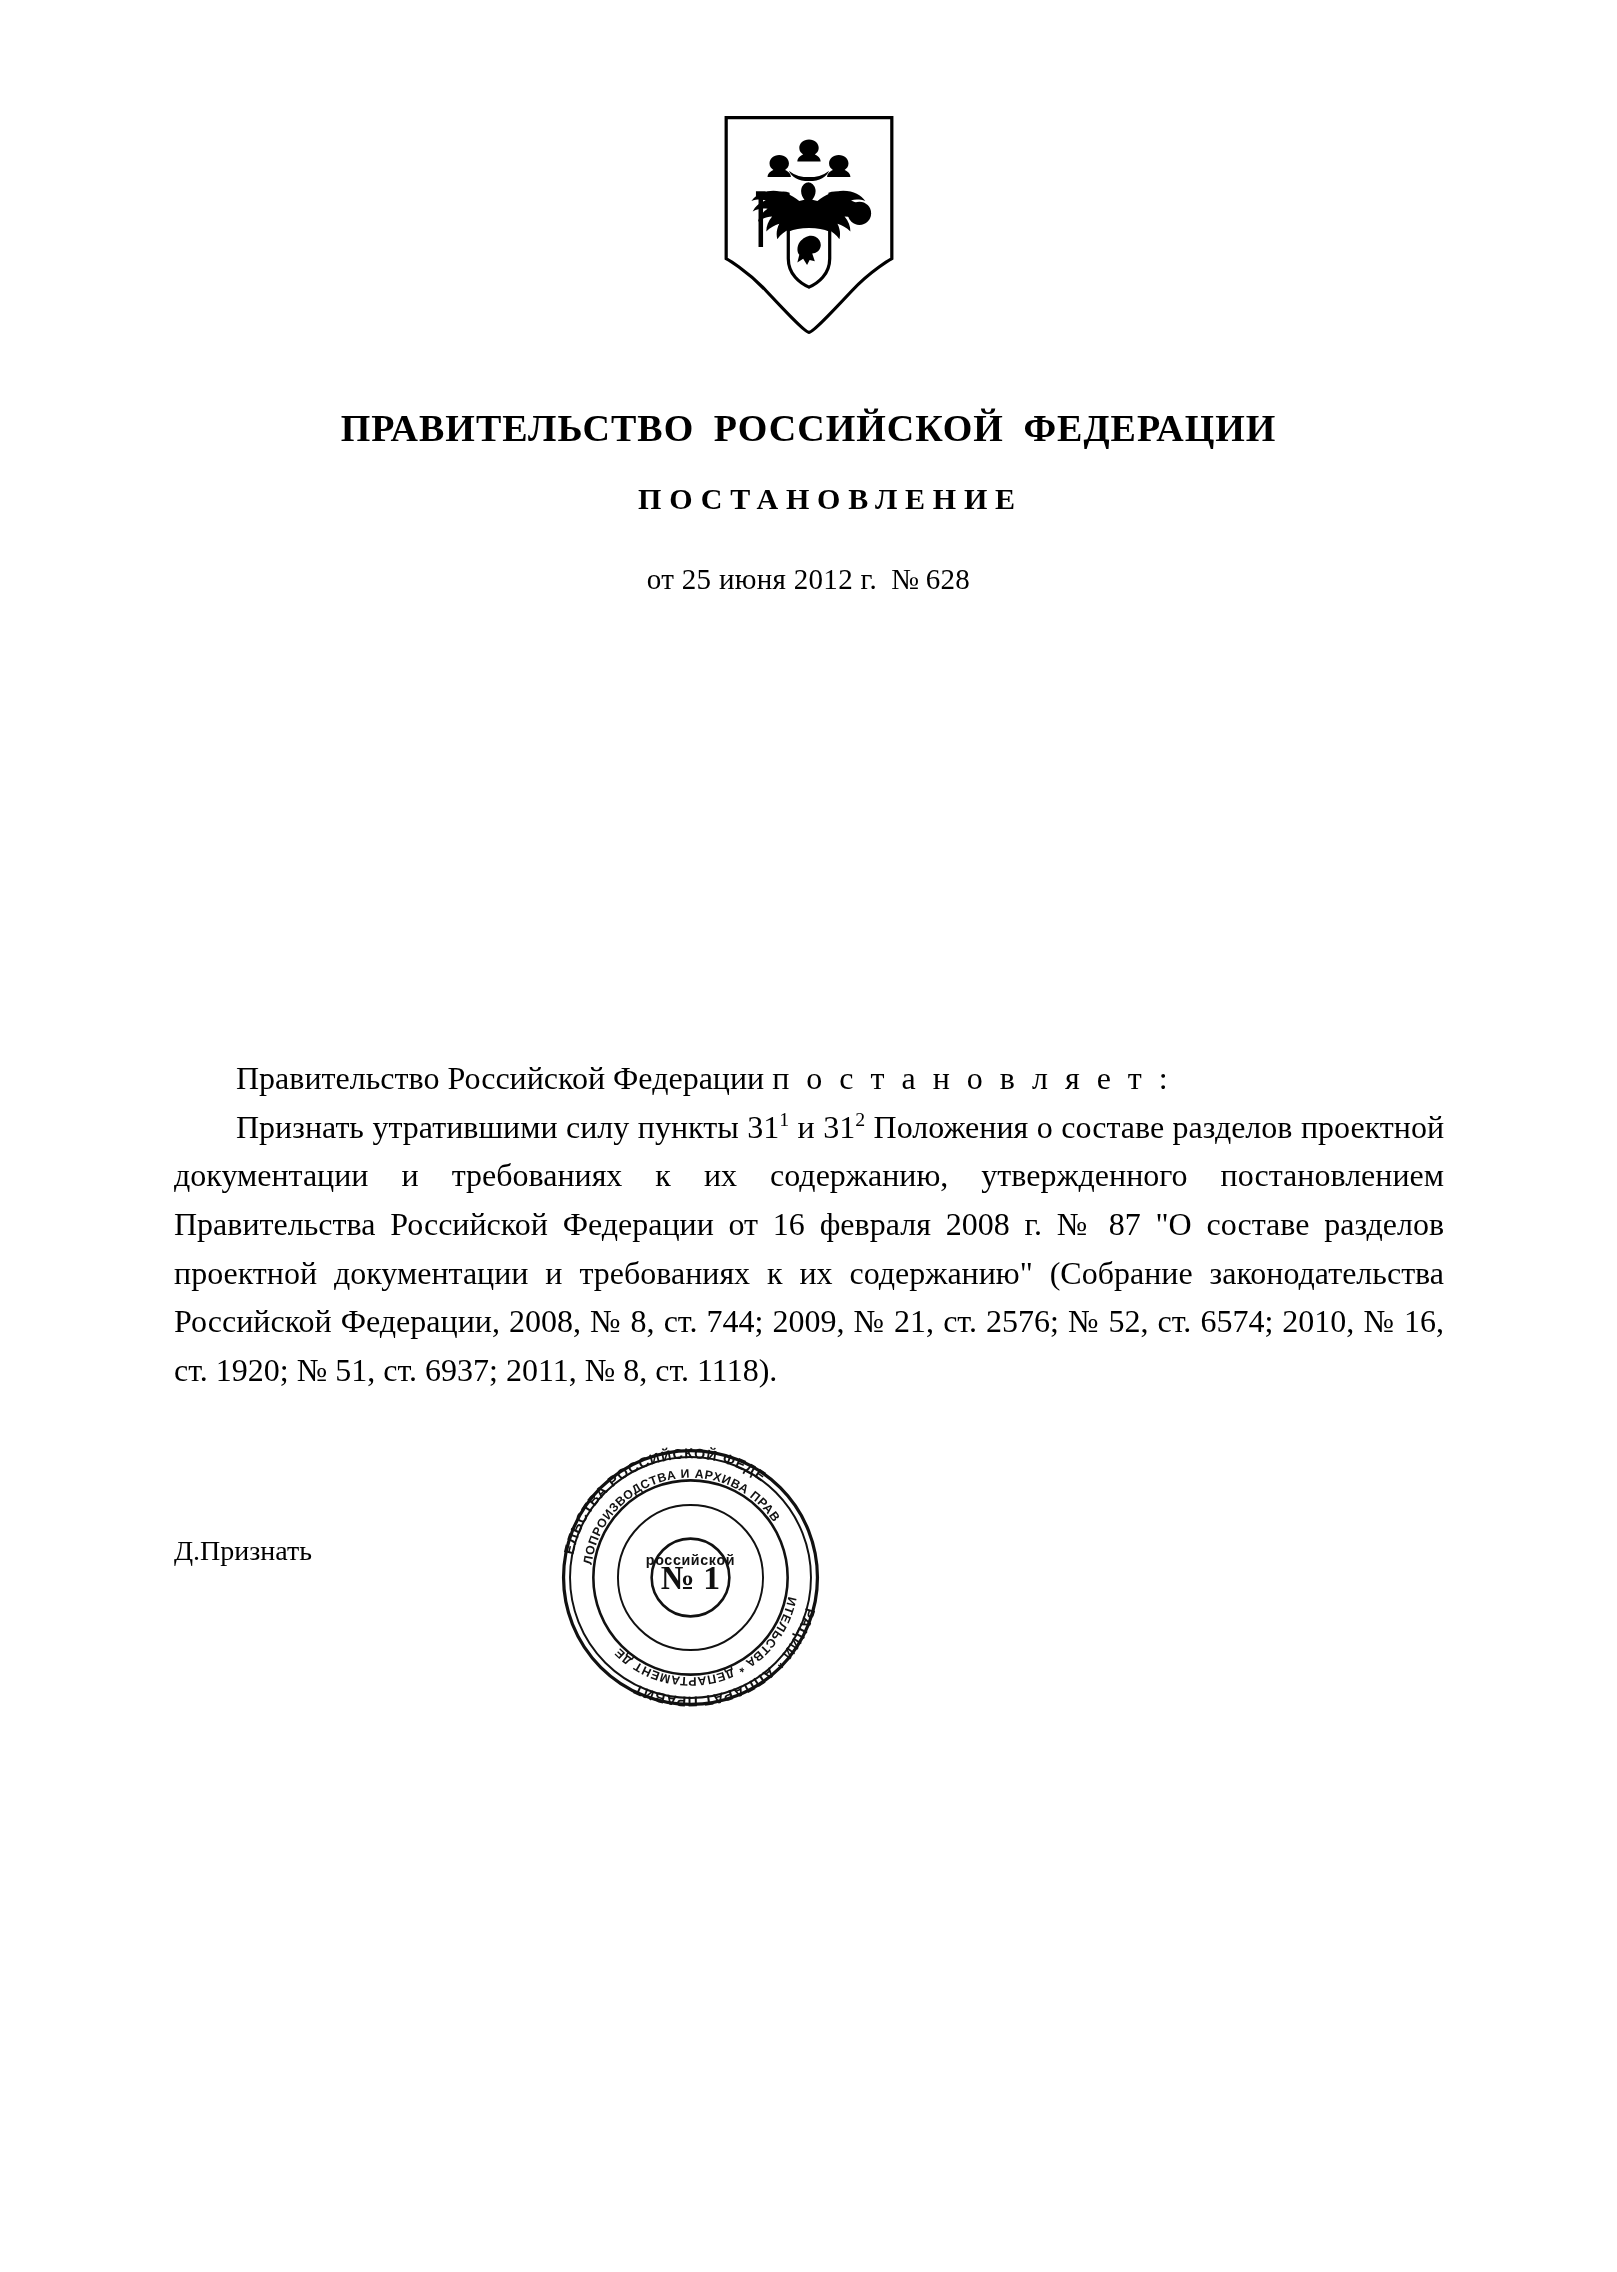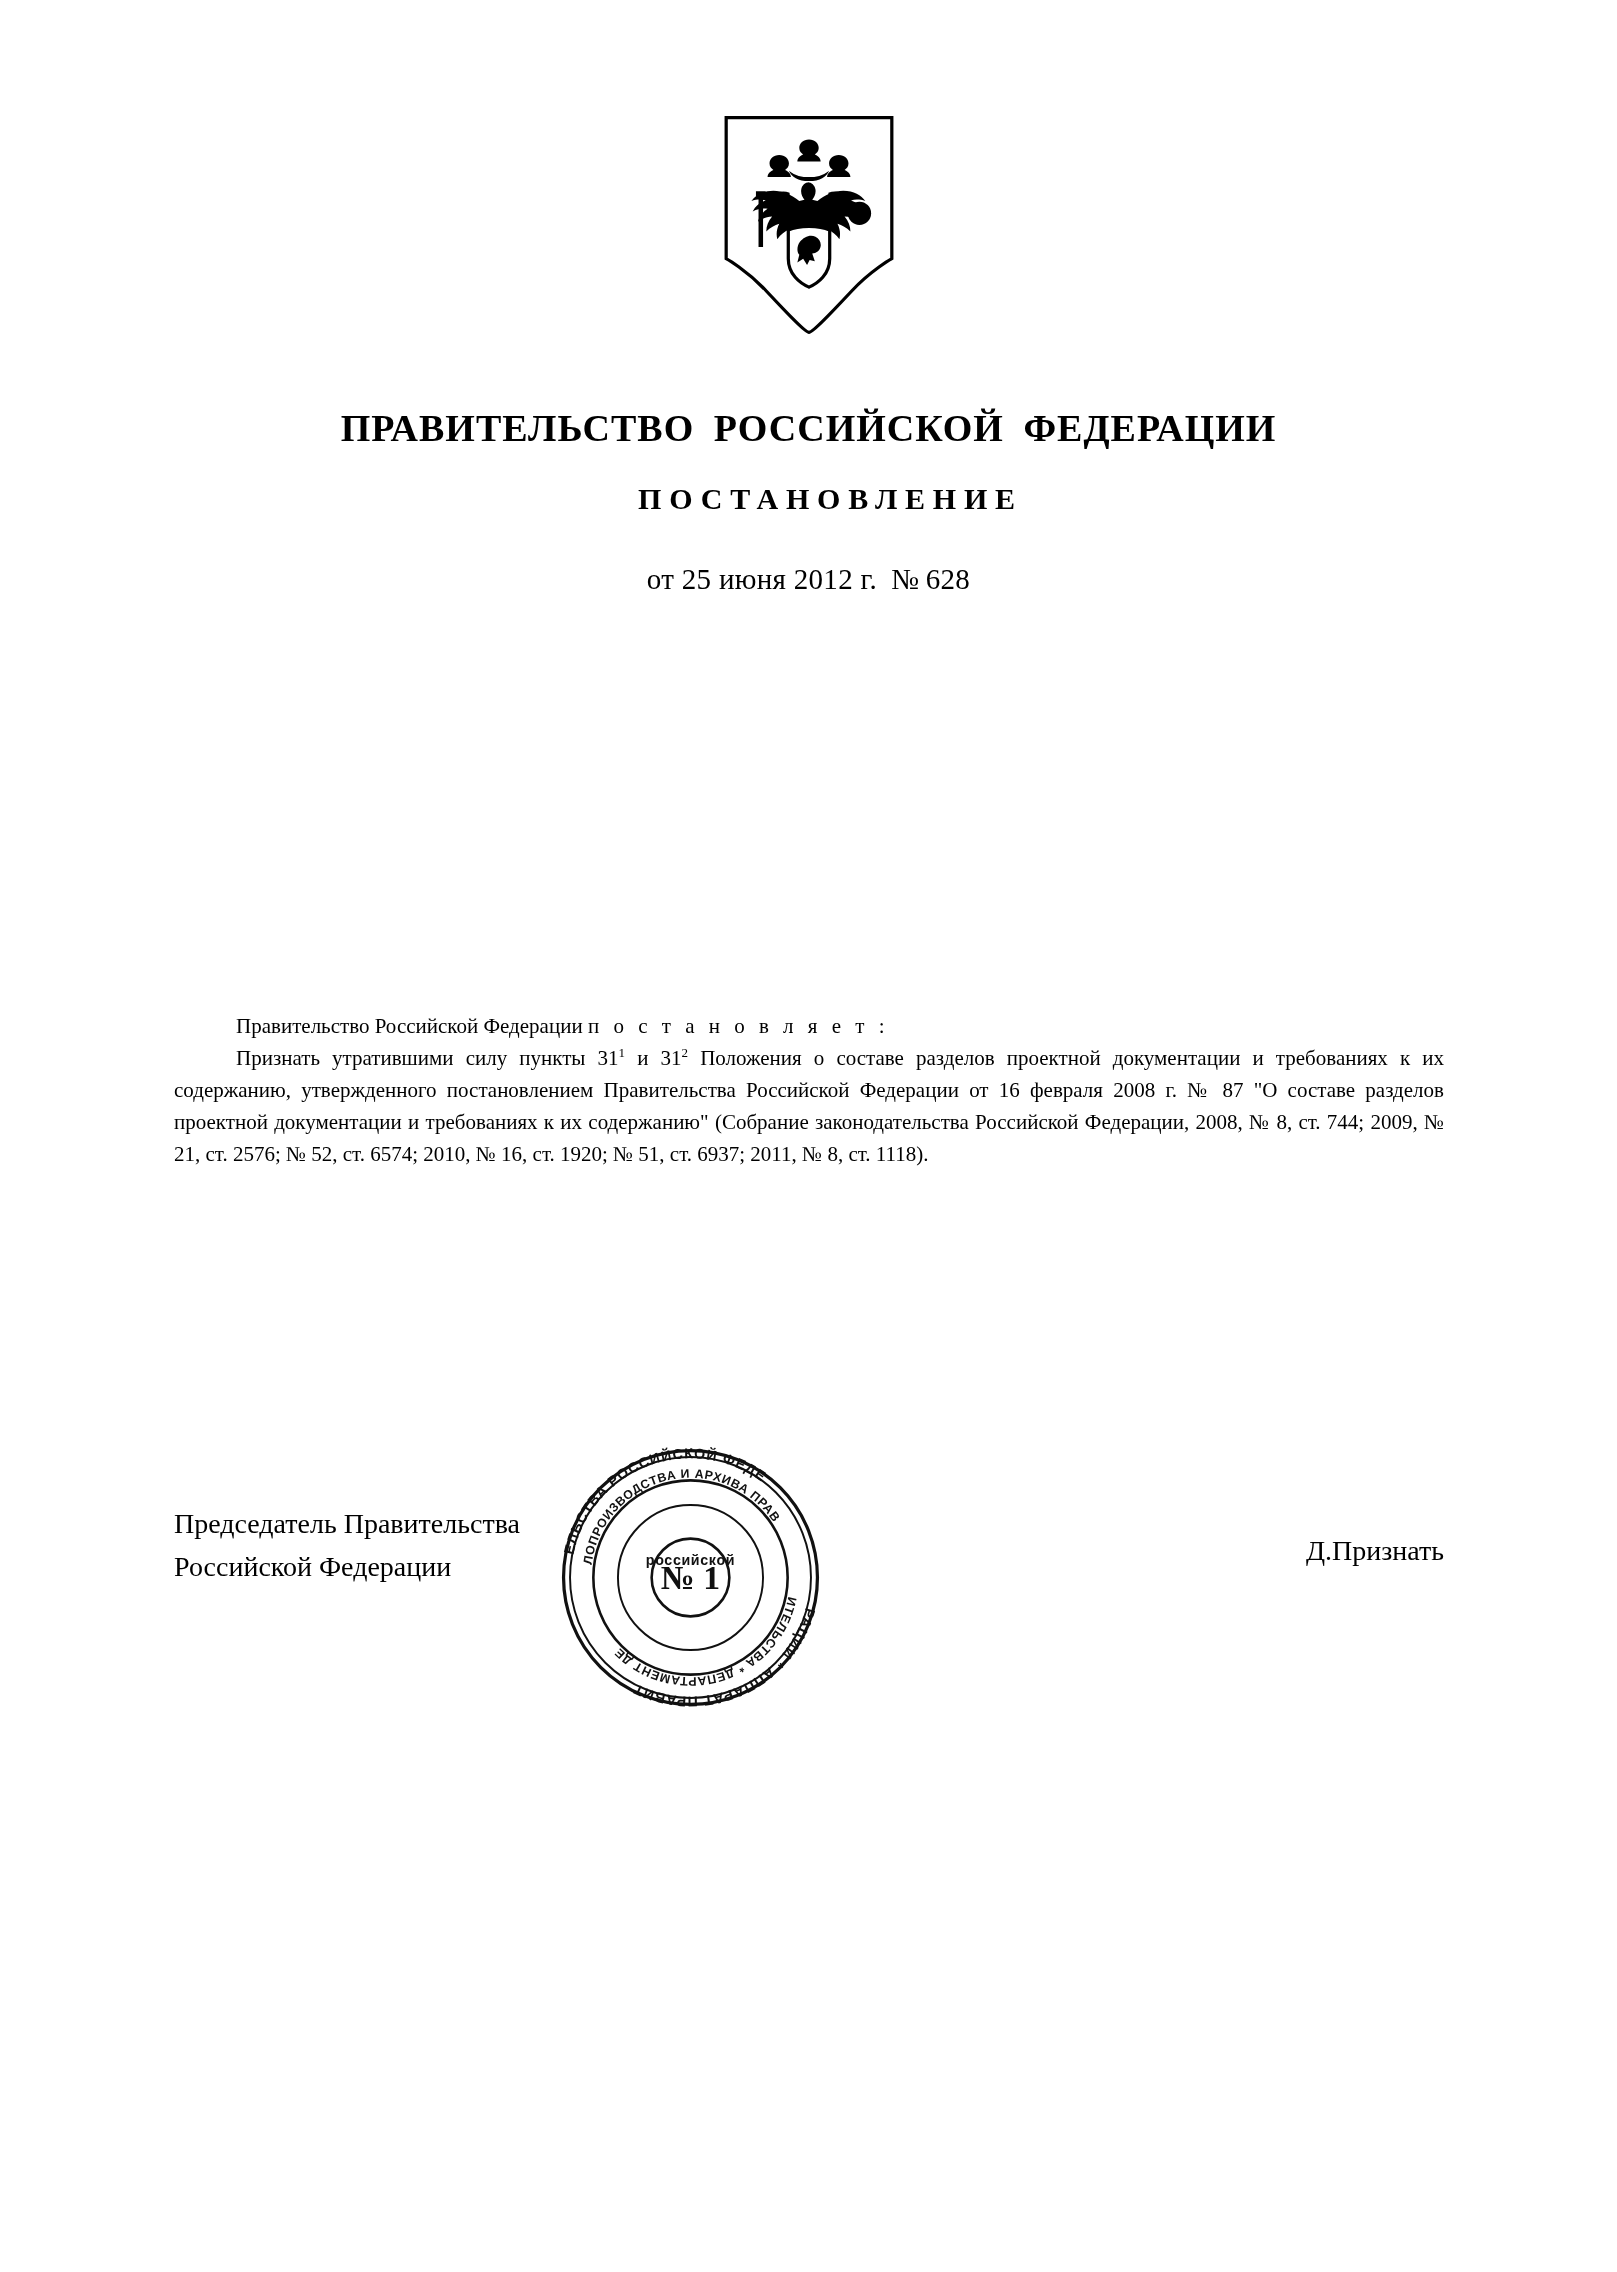--- a/index.html
+++ b/index.html
@@ -90,24 +90,24 @@
   }
   .doc-title sup {
     font-size: 0.62em;
     vertical-align: super;
     line-height: 0;
   }
 
   
   .body-block {
     position: absolute;
-    top: 1011px;
+    top: 1054px;
     left: 174px;
     width: 1270px;
-    font-size: 21px;
+    font-size: 32px;
     line-height: 1.52;
     text-align: justify;
   }
   .body-block p {
     margin: 0;
   }
   .body-block p.indent {
     text-indent: 62px;
   }
   .body-block sup {
@@ -197,22 +197,20 @@
   </div>
 
 
   <div class="body-block">
     <p class="indent"><span>Правительство Российской Федерации </span><span class="spaced">п о с т а н о в л я е т :</span></p>
     <p class="indent"><span>Признать утратившими силу пункты 31</span><sup>1</sup><span> и 31</span><sup>2</sup><span> Положения о составе разделов проектной документации и требованиях к их содержанию, утвержденного постановлением Правительства Российской Федерации от 16 февраля 2008 г. № 87 "О составе разделов проектной документации и требованиях к их содержанию" (Собрание законодательства Российской Федерации, 2008, № 8, ст. 744; 2009, № 21, ст. 2576; № 52, ст. 6574; 2010, № 16, ст. 1920; № 51, ст. 6937; 2011, № 8, ст. 1118).</span></p>
   </div>
 
   <div class="sign-block">
     <div class="sign-row">
-      <div class="sign-left">Председатель Правительства
-Российской Федерации</div>
       <div class="sign-right">Д.Признать</div>
     </div>
   </div>
 
   <div class="stamp">
     <svg viewBox="0 0 440 440" xmlns="http://www.w3.org/2000/svg">
       <defs>
         <path id="outerArc" d="M 36 220 A 184 184 0 1 1 404 220"></path>
         <path id="outerArcBottom" d="M 404 220 A 184 184 0 1 1 36 220"></path>
         <path id="innerArc" d="M 66 220 A 154 154 0 1 1 374 220"></path>

